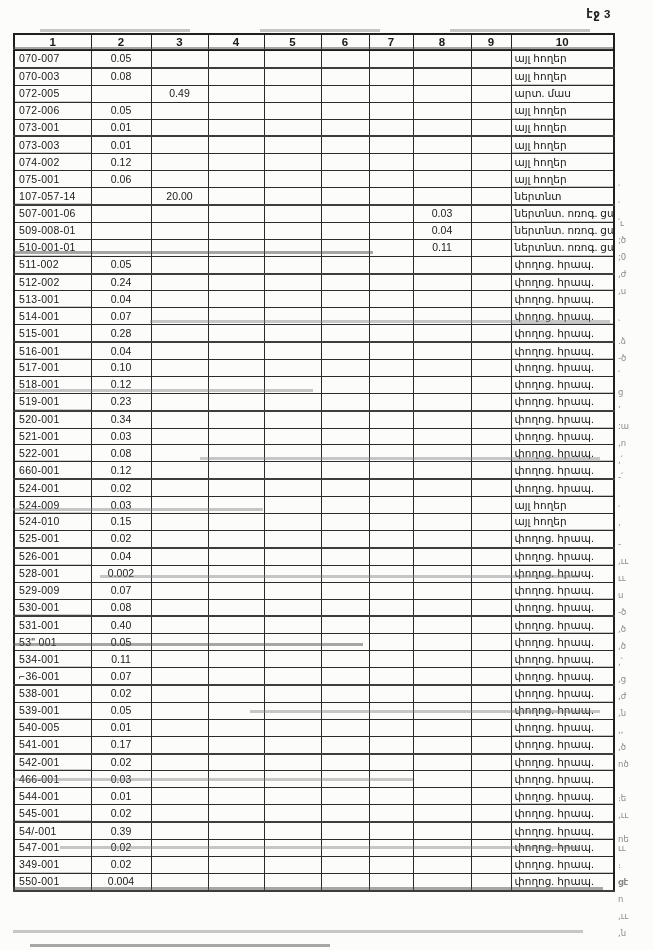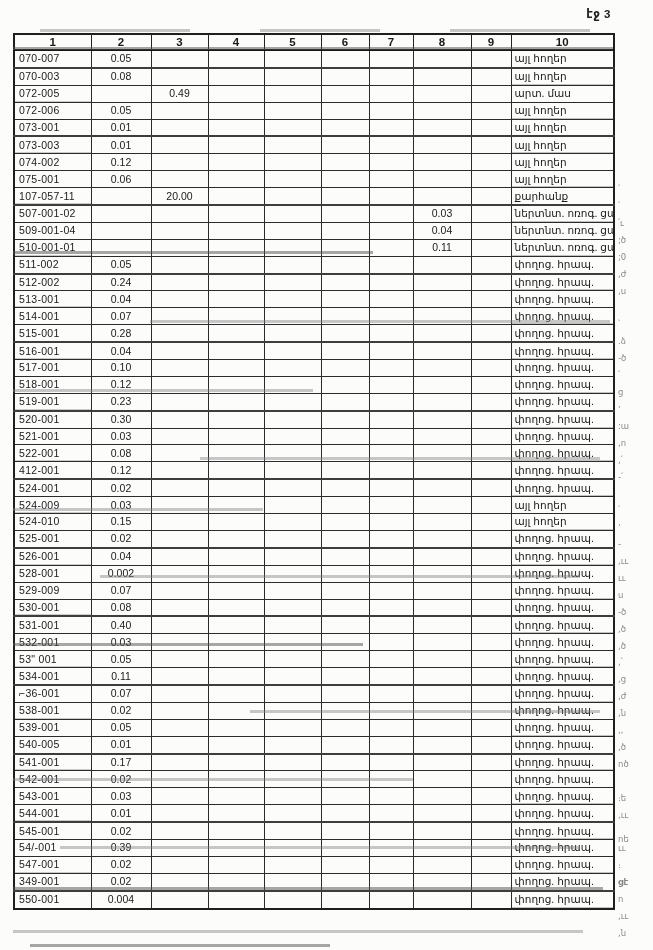--- a/index.html
+++ b/index.html
@@ -169,45 +169,45 @@
         <td class="c3"></td>
         <td class="c4"></td>
         <td class="c5"></td>
         <td class="c6"></td>
         <td class="c7"></td>
         <td class="c8"></td>
         <td class="c9"></td>
         <td class="c10">այլ հողեր</td>
       </tr>
       <tr>
-        <td class="c1">107-057-11</td>
+        <td class="c1">107-057-14</td>
         <td class="c2"></td>
         <td class="c3">20.00</td>
         <td class="c4"></td>
         <td class="c5"></td>
         <td class="c6"></td>
         <td class="c7"></td>
         <td class="c8"></td>
         <td class="c9"></td>
-        <td class="c10">քարհանք</td>
-      </tr>
-      <tr>
-        <td class="c1">507-001-02</td>
+        <td class="c10">ներտնտ</td>
+      </tr>
+      <tr>
+        <td class="c1">507-001-06</td>
         <td class="c2"></td>
         <td class="c3"></td>
         <td class="c4"></td>
         <td class="c5"></td>
         <td class="c6"></td>
         <td class="c7"></td>
         <td class="c8">0.03</td>
         <td class="c9"></td>
         <td class="c10">ներտնտ. ոռոգ. ցանց</td>
       </tr>
       <tr>
-        <td class="c1">509-001-04</td>
+        <td class="c1">509-008-01</td>
         <td class="c2"></td>
         <td class="c3"></td>
         <td class="c4"></td>
         <td class="c5"></td>
         <td class="c6"></td>
         <td class="c7"></td>
         <td class="c8">0.04</td>
         <td class="c9"></td>
         <td class="c10">ներտնտ. ոռոգ. ցանց</td>
       </tr>
@@ -326,21 +326,21 @@
         <td class="c4"></td>
         <td class="c5"></td>
         <td class="c6"></td>
         <td class="c7"></td>
         <td class="c8"></td>
         <td class="c9"></td>
         <td class="c10">փողոց. հրապ.</td>
       </tr>
       <tr>
         <td class="c1">520-001</td>
-        <td class="c2">0.30</td>
+        <td class="c2">0.34</td>
         <td class="c3"></td>
         <td class="c4"></td>
         <td class="c5"></td>
         <td class="c6"></td>
         <td class="c7"></td>
         <td class="c8"></td>
         <td class="c9"></td>
         <td class="c10">փողոց. հրապ.</td>
       </tr>
       <tr>
@@ -361,21 +361,21 @@
         <td class="c3"></td>
         <td class="c4"></td>
         <td class="c5"></td>
         <td class="c6"></td>
         <td class="c7"></td>
         <td class="c8"></td>
         <td class="c9"></td>
         <td class="c10">փողոց. հրապ.</td>
       </tr>
       <tr>
-        <td class="c1">412-001</td>
+        <td class="c1">660-001</td>
         <td class="c2">0.12</td>
         <td class="c3"></td>
         <td class="c4"></td>
         <td class="c5"></td>
         <td class="c6"></td>
         <td class="c7"></td>
         <td class="c8"></td>
         <td class="c9"></td>
         <td class="c10">փողոց. հրապ.</td>
       </tr>
@@ -481,32 +481,20 @@
         <td class="c3"></td>
         <td class="c4"></td>
         <td class="c5"></td>
         <td class="c6"></td>
         <td class="c7"></td>
         <td class="c8"></td>
         <td class="c9"></td>
         <td class="c10">փողոց. հրապ.</td>
       </tr>
       <tr>
-        <td class="c1">532-001</td>
-        <td class="c2">0.03</td>
-        <td class="c3"></td>
-        <td class="c4"></td>
-        <td class="c5"></td>
-        <td class="c6"></td>
-        <td class="c7"></td>
-        <td class="c8"></td>
-        <td class="c9"></td>
-        <td class="c10">փողոց. հրապ.</td>
-      </tr>
-      <tr>
         <td class="c1">53" 001</td>
         <td class="c2">0.05</td>
         <td class="c3"></td>
         <td class="c4"></td>
         <td class="c5"></td>
         <td class="c6"></td>
         <td class="c7"></td>
         <td class="c8"></td>
         <td class="c9"></td>
         <td class="c10">փողոց. հրապ.</td>
@@ -589,21 +577,21 @@
         <td class="c3"></td>
         <td class="c4"></td>
         <td class="c5"></td>
         <td class="c6"></td>
         <td class="c7"></td>
         <td class="c8"></td>
         <td class="c9"></td>
         <td class="c10">փողոց. հրապ.</td>
       </tr>
       <tr>
-        <td class="c1">543-001</td>
+        <td class="c1">466-001</td>
         <td class="c2">0.03</td>
         <td class="c3"></td>
         <td class="c4"></td>
         <td class="c5"></td>
         <td class="c6"></td>
         <td class="c7"></td>
         <td class="c8"></td>
         <td class="c9"></td>
         <td class="c10">փողոց. հրապ.</td>
       </tr>

